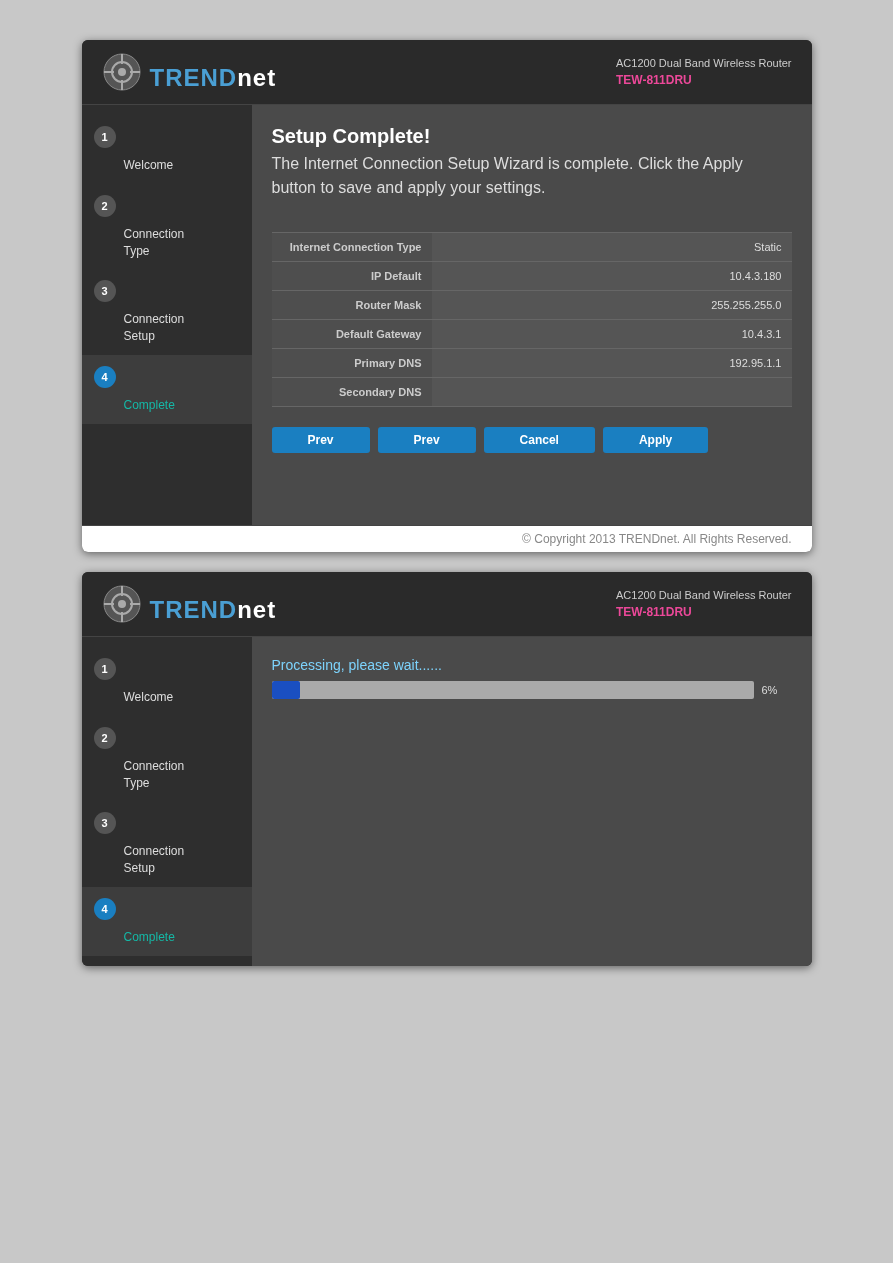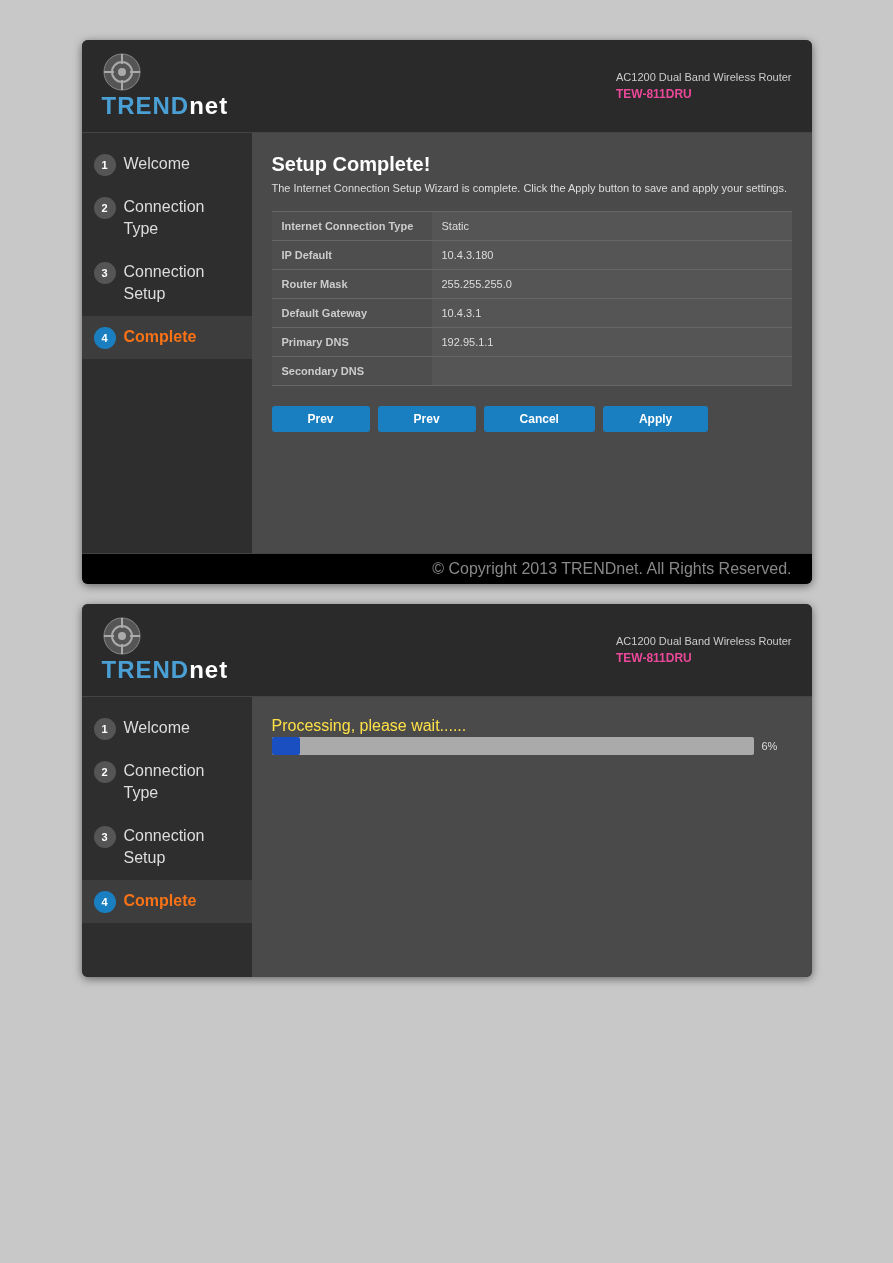--- a/index.html
+++ b/index.html
@@ -29,23 +29,22 @@
     .panel-header {
       background: #2a2a2a;
       padding: 12px 20px;
       display: flex;
       align-items: center;
       justify-content: space-between;
       border-bottom: 1px solid #444;
     }
     .brand-area {
       display: flex;
-      align-items: flex-start;
-      gap: 0;
-      flex-direction: column;
+      align-items: flex-end;
+      gap: 8px;
     }
     .brand-logo {
       width: 40px;
       height: 40px;
     }
     .brand-name {
       font-size: 24px;
       font-weight: bold;
       color: white;
       letter-spacing: 1px;
@@ -100,67 +99,69 @@
       display: flex;
       align-items: center;
       justify-content: center;
       flex-shrink: 0;
       margin-top: 1px;
     }
     .sidebar-item.active .step-num {
       background: #1a7fc1;
     }
     .sidebar-item .step-label {
-      font-size: 16px;
+      font-size: 12px;
       color: #ddd;
       line-height: 1.4;
+      margin-top: 32px;
     }
     .sidebar-item.active .step-label {
-      color: #f97316;
-      font-weight: bold;
+      color: #14b8a6;
+      font-weight: normal;
     }
 
     
     .main-content {
       flex: 1;
       background: #4a4a4a;
       padding: 20px;
     }
 
     
     .setup-title {
       font-size: 20px;
       font-weight: bold;
       color: #ffffff;
       margin-bottom: 4px;
     }
     .setup-desc {
       color: #ddd;
-      font-size: 11px;
-      margin-bottom: 14px;
+      font-size: 16px;
+      margin-bottom: 32px;
       line-height: 1.5;
     }
 
     
     .info-table {
       width: 100%;
       border-collapse: collapse;
       margin-bottom: 20px;
       font-size: 11px;
     }
     .info-table tr {
       border-bottom: 1px solid #666;
     }
     .info-table tr:first-child {
       border-top: 1px solid #666;
     }
     .info-table td {
       padding: 8px 10px;
       color: #ddd;
       background: #555;
+      text-align: right;
     }
     .info-table td:first-child {
       width: 160px;
       background: #4e4e4e;
       font-weight: bold;
       color: #ccc;
     }
 
     
     .button-row {
@@ -174,33 +175,33 @@
       border-radius: 3px;
       background: #1a7fc1;
       color: white;
       font-size: 12px;
       cursor: pointer;
       font-weight: bold;
     }
 
     
     .panel-footer {
-      background: #000000;
+      background: #ffffff;
       padding: 6px 20px;
       text-align: right;
       color: #888;
-      font-size: 16px;
+      font-size: 12px;
       border-top: 1px solid #444;
     }
 
     
     .processing-text {
-      color: #fde047;
-      font-size: 16px;
-      margin-bottom: 2px;
+      color: #7dd3fc;
+      font-size: 14px;
+      margin-bottom: 8px;
     }
     .progress-container {
       display: flex;
       align-items: center;
       gap: 8px;
       margin-bottom: 10px;
     }
     .progress-bar-bg {
       flex: 1;
       height: 18px;

